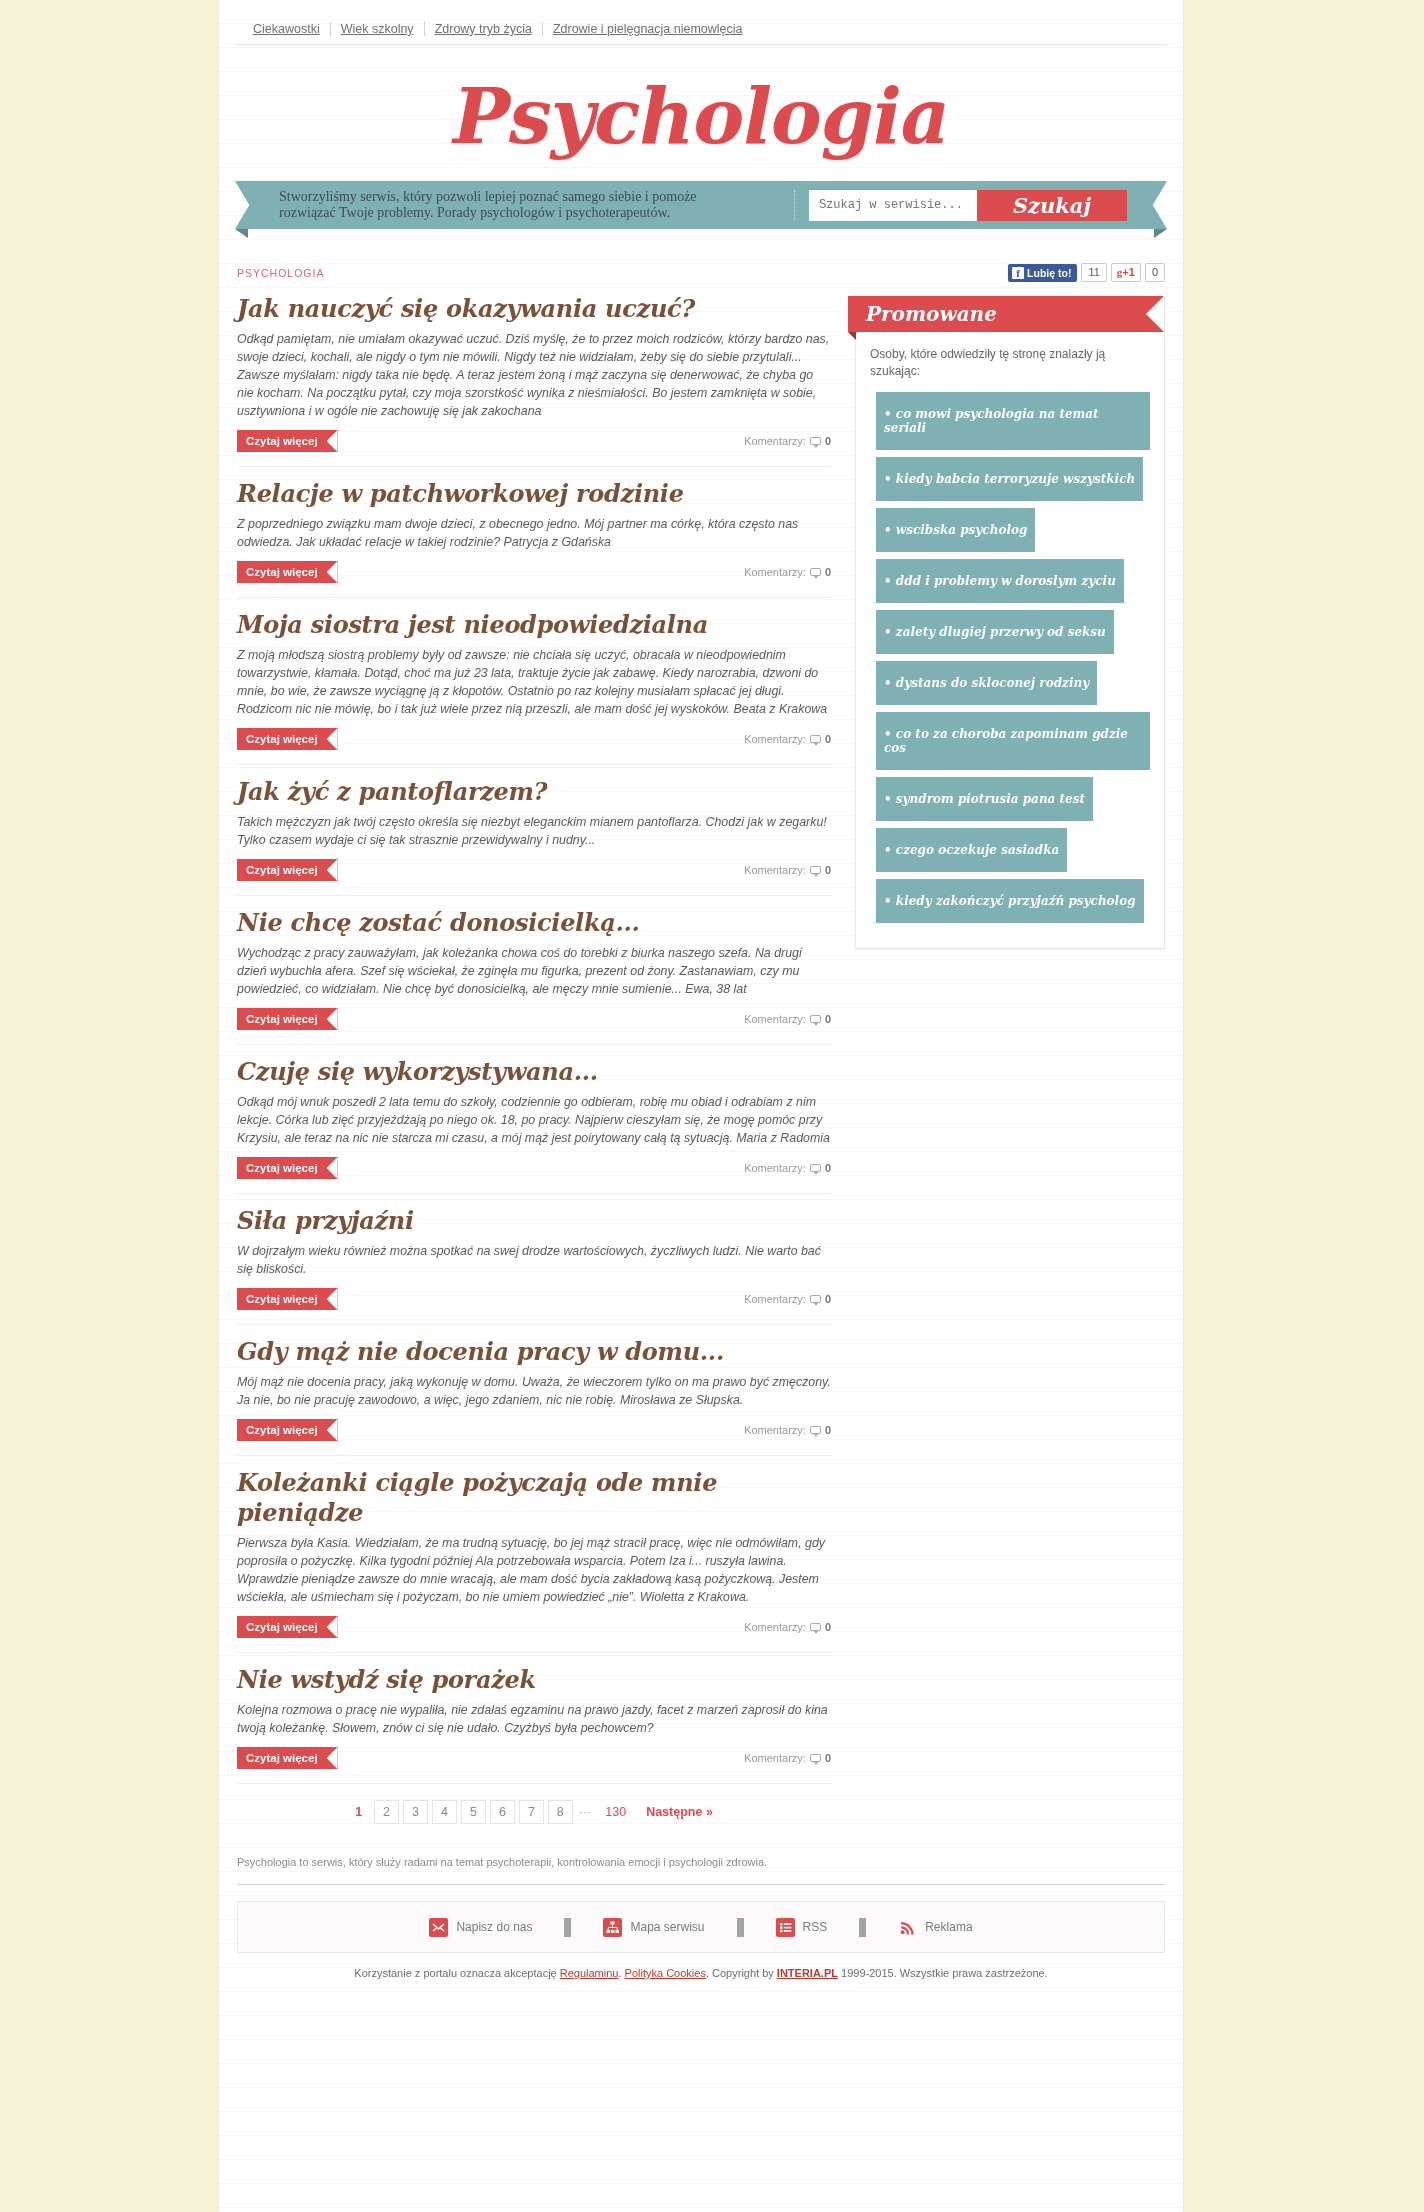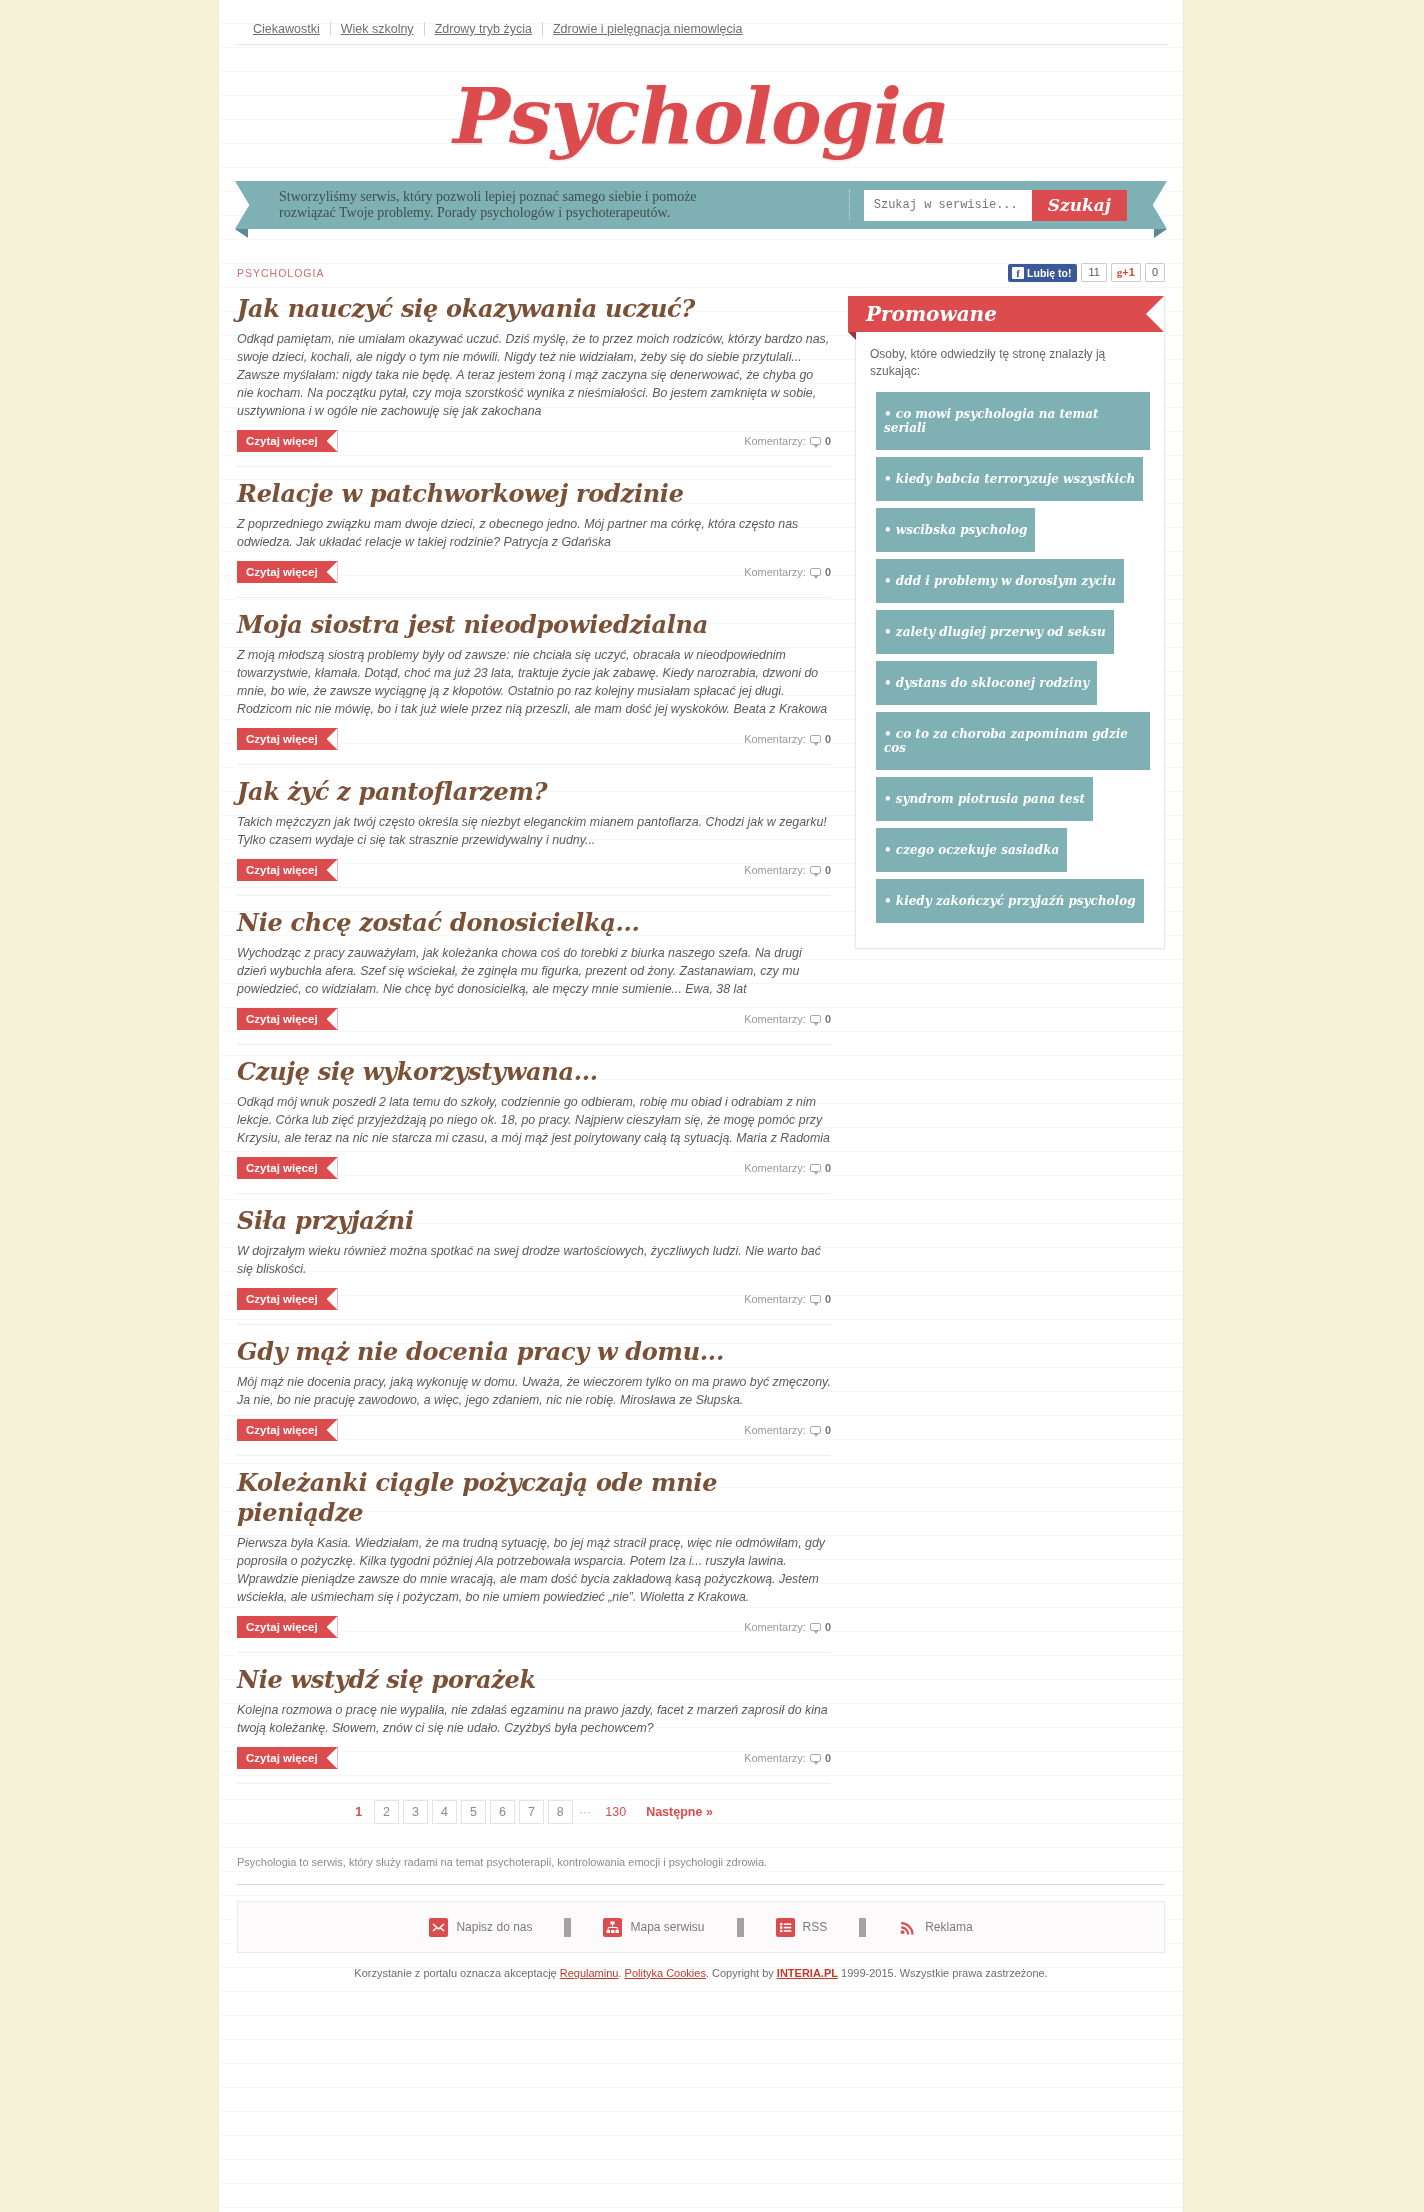--- a/index.html
+++ b/index.html
@@ -125,25 +125,25 @@
     padding:0 10px;
     font-size:12px;
     color:#8a8a8a;
     font-family:Liberation Mono, monospace;
   }
   .search-btn {
     border:none;
     background:#DC4B4E;
     color:#fff;
     height:31px;
-    padding:0 16px;
+    padding:0 36px;
     font-family:"DejaVu Serif", serif;
     font-style:italic;
     font-weight:bold;
-    font-size:17px;
+    font-size:21px;
     cursor:pointer;
   }
 
   
   .crumb-row{
     display:flex; align-items:center; justify-content:space-between;
     margin:26px 18px 0 18px;
     padding-bottom:8px;
   }
   .crumb{

